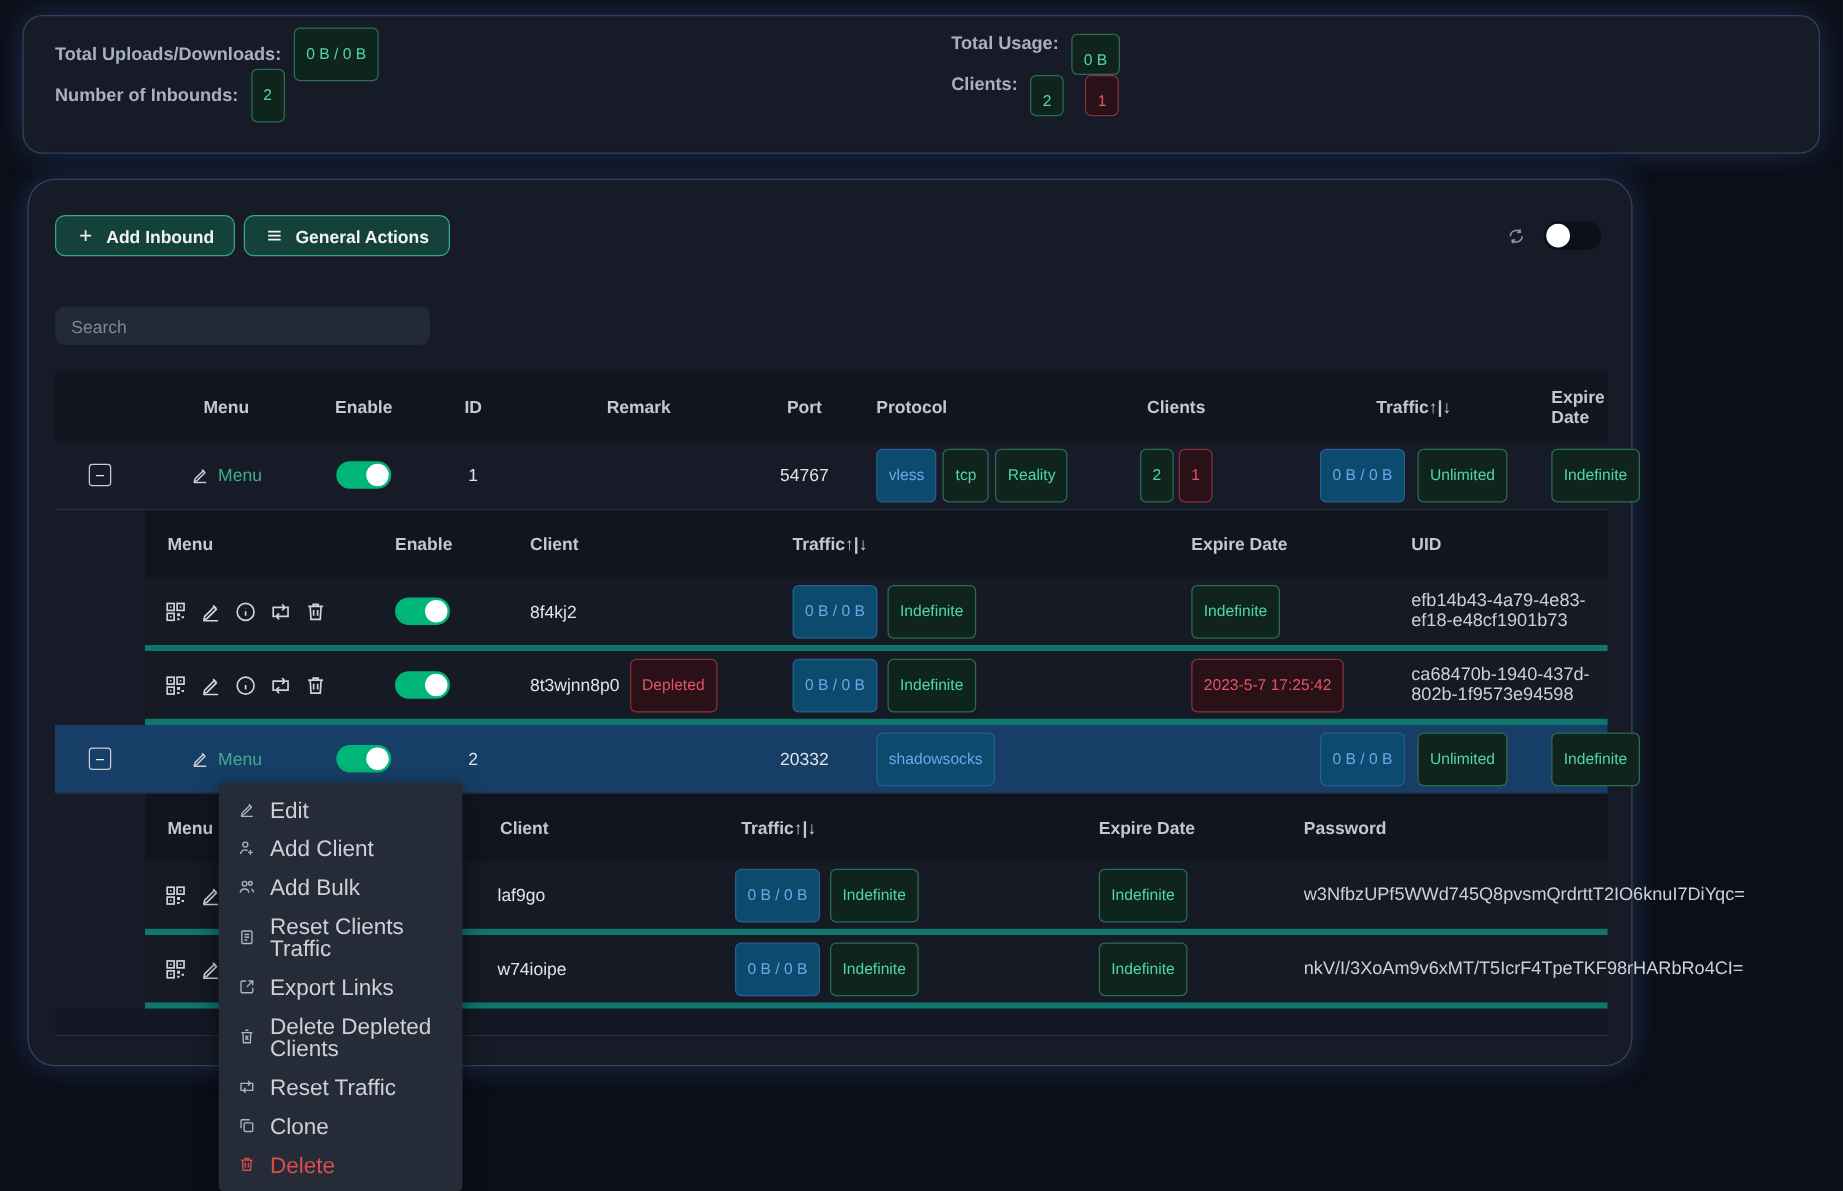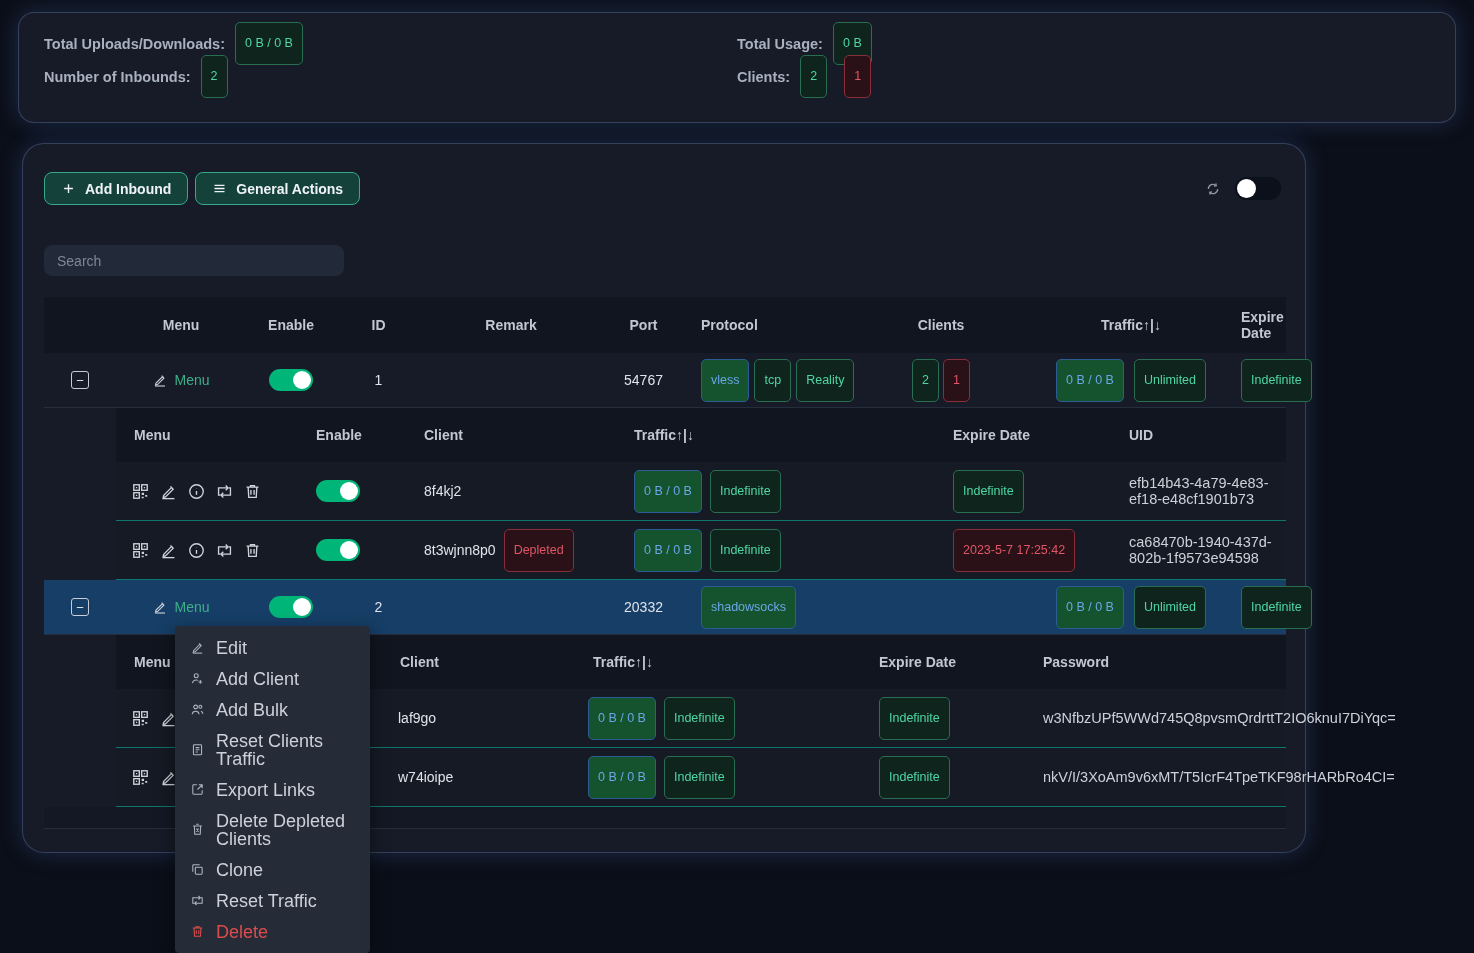--- a/index.html
+++ b/index.html
@@ -13,28 +13,28 @@
   .card {
     position:absolute;
     background:#161b27;
     border:1px solid rgba(125,155,215,.30);
     box-shadow:0 0 22px rgba(78,118,196,.28);
   }
   
   .stats-card { left:18px; top:12px; width:1438px; height:111px; border-radius:16px; padding:14px 0 0 25px; }
   .stat-row { height:33px; display:flex; align-items:center; position:relative; }
   .stat-label { color:#a9b1bf; font-weight:700; font-size:14.5px; margin-right:10px; }
-  .stat-right { position:absolute; left:693px; top:0; height:33px; display:flex; align-items:center; }
+  .stat-right { position:absolute; left:717px; top:0; height:33px; display:flex; }
   
   .badge {
     display:inline-block; padding:12px 9px; font-size:12.5px; line-height:17px;
     border-radius:5px; border:1px solid; white-space:nowrap;
   }
   .b-green { color:#4fd6a5; border-color:#2a6e52; background:#0f241d; }
-  .b-blue  { color:#6aa6e8; border-color:#2b5c94; background:#14532d; }
+  .b-blue  { color:#6aa6e8; border-color:#2b5c94; background:#0c4a6e; }
   .b-red   { color:#e05666; border-color:#8a2f3a; background:#2a1118; }
   
   .main-card { left:22px; top:143px; width:1284px; height:710px; border-radius:22px; }
   .toolbar { position:absolute; top:28px; left:21px; right:24px; height:33px; display:flex; align-items:center; }
   .btn {
     display:inline-flex; align-items:center; gap:9px; height:33px; padding:0 16px;
     background:#14423a; border:1px solid #35a98a; border-radius:8px;
     color:#f0f3f6; font-size:14px; font-weight:600; cursor:pointer; margin-right:7px;
   }
   .toolbar-right { margin-left:auto; display:flex; align-items:center; gap:14px; }
@@ -69,21 +69,21 @@
   }
   .menu-link { display:inline-flex; align-items:center; gap:6px; color:#3eae89; font-size:14px; cursor:pointer; }
   .menu-link .icon { color:#c9cfd8; }
   .proto-cell { padding-left:15px; gap:5px; }
   .pair { display:flex; gap:10px; align-items:center; }
   
   .subtable { margin-left:72px; }
   .sub1-grid { display:grid; grid-template-columns:165px 125px 210px 315px 180px 1fr; padding-left:10px; align-items:center; }
   .sub2-grid { display:grid; grid-template-columns:270px 185px 280px 170px 1fr; padding-left:10px; align-items:center; }
   .sub-head { height:54px; background:#10151f; font-weight:700; font-size:14px; color:#c2c7d1; }
-  .sub-row  { height:59px; border-bottom:1px solid #0f766e; font-size:14px; background:#151a25; }
+  .sub-row  { height:59px; border-bottom:5px solid #0f766e; font-size:14px; background:#151a25; }
   .scell { display:flex; align-items:center; gap:8px; padding-left:8px; }
   .scell.pad25 { padding-left:25px; }
   .scell.pad12 { padding-left:12px; }
   .scell.pad18 { padding-left:18px; }
   .actions { display:flex; gap:9px; align-items:center; color:#cfd4dc; padding-left:5px; }
   .actions .icon { cursor:pointer; }
   .mono-txt { color:#ccd1d9; font-size:14.5px; }
   .table-footer { height:22px; background:#141824; border-bottom:1px solid #262d3b; }
   
   .context-menu {
@@ -450,30 +450,30 @@
     <span>Export Links</span>
   </div>
   <div class="menu-item">
     <svg class="icon i15" viewBox="0 0 24 24" fill="none" stroke="currentColor" stroke-width="1.7">
         <path d="M5 6.5h14M7 6.5l.6 13h8.8l.6-13M10 3.5h4M10.2 10.3l3.6 5.4M13.8 10.3l-3.6 5.4"></path>
       </svg>
     <span>Delete Depleted Clients</span>
   </div>
   <div class="menu-item">
     <svg class="icon i15" viewBox="0 0 24 24" fill="none" stroke="currentColor" stroke-width="1.7">
+        <path d="M6.5 16.5h-2v-9h12M13.5 4.5l3 3-3 3M17.5 7.5h2v9h-12M10.5 19.5l-3-3 3-3"></path>
+      </svg>
+    <span>Reset Traffic</span>
+  </div>
+  <div class="menu-item">
+    <svg class="icon i15" viewBox="0 0 24 24" fill="none" stroke="currentColor" stroke-width="1.7">
         <rect x="8.5" y="8.5" width="11" height="11" rx="1.5"></rect>
         <path d="M15.5 4.5H6A1.5 1.5 0 0 0 4.5 6v9.5"></path>
       </svg>
     <span>Clone</span>
   </div>
-  <div class="menu-item">
-    <svg class="icon i15" viewBox="0 0 24 24" fill="none" stroke="currentColor" stroke-width="1.7">
-        <path d="M6.5 16.5h-2v-9h12M13.5 4.5l3 3-3 3M17.5 7.5h2v9h-12M10.5 19.5l-3-3 3-3"></path>
-      </svg>
-    <span>Reset Traffic</span>
-  </div>
   <div class="menu-item danger">
     <svg class="icon i15" viewBox="0 0 24 24" fill="none" stroke="currentColor" stroke-width="1.7">
         <path d="M4.5 6.5h15M9.5 6V4.5h5V6M6.5 6.5l.8 13h9.4l.8-13M10 10v6M14 10v6"></path>
       </svg>
     <span>Delete</span>
   </div>
 </div>
 
 </body></html>

